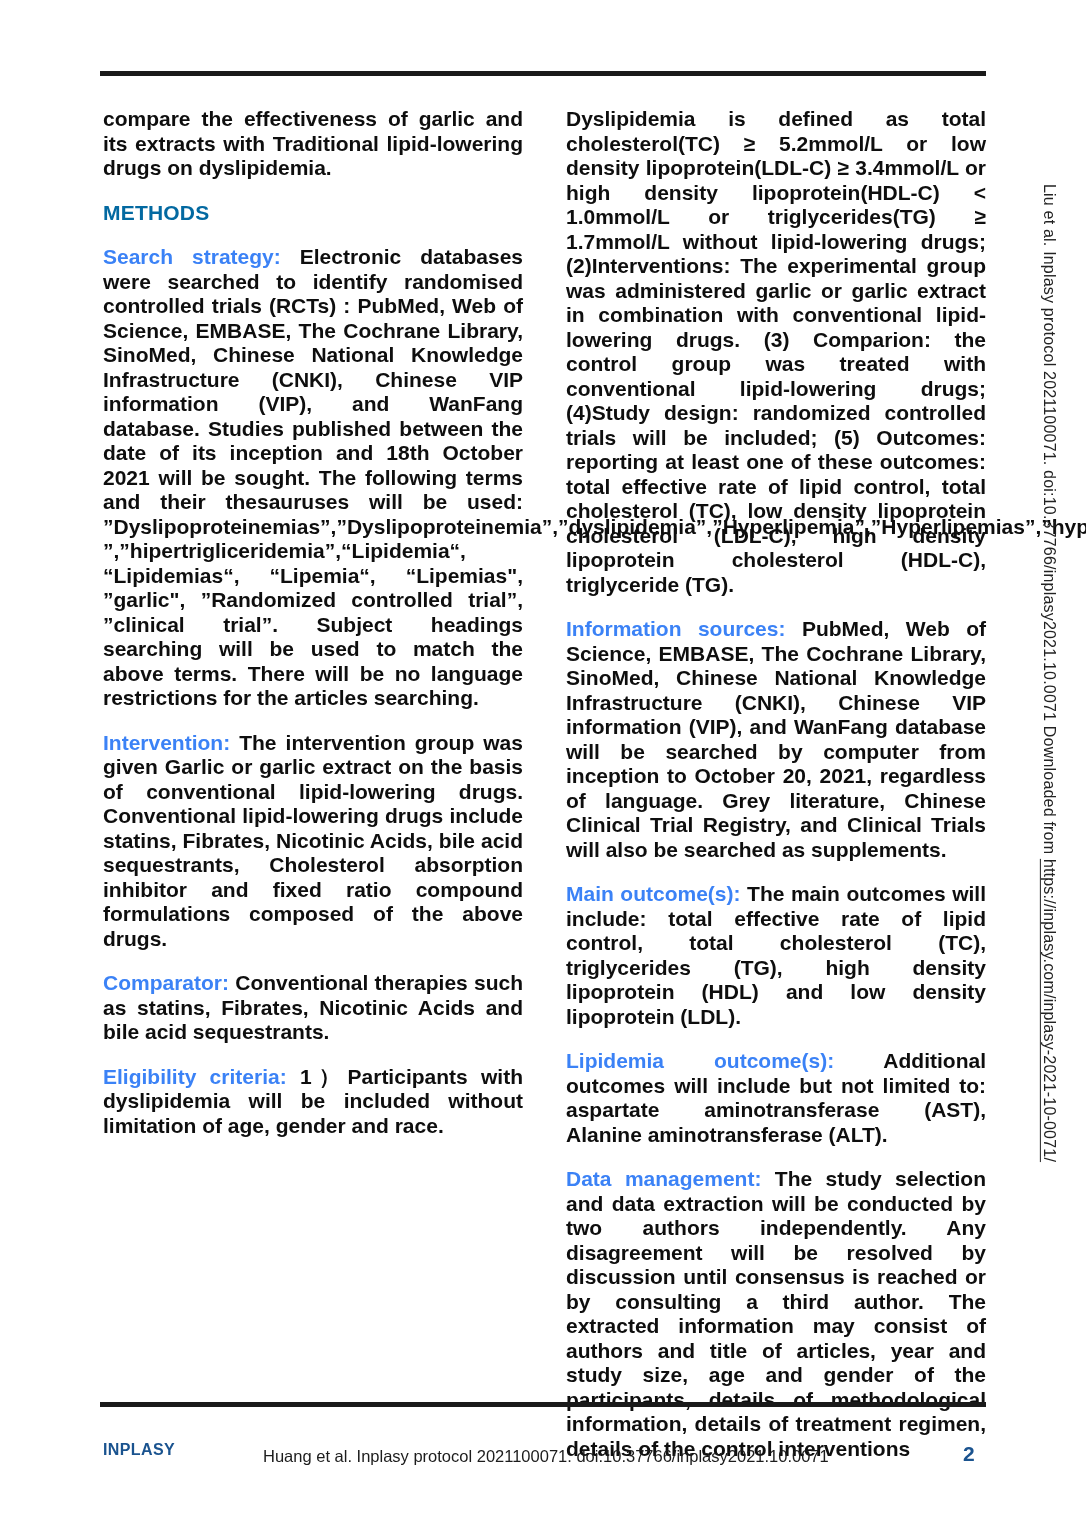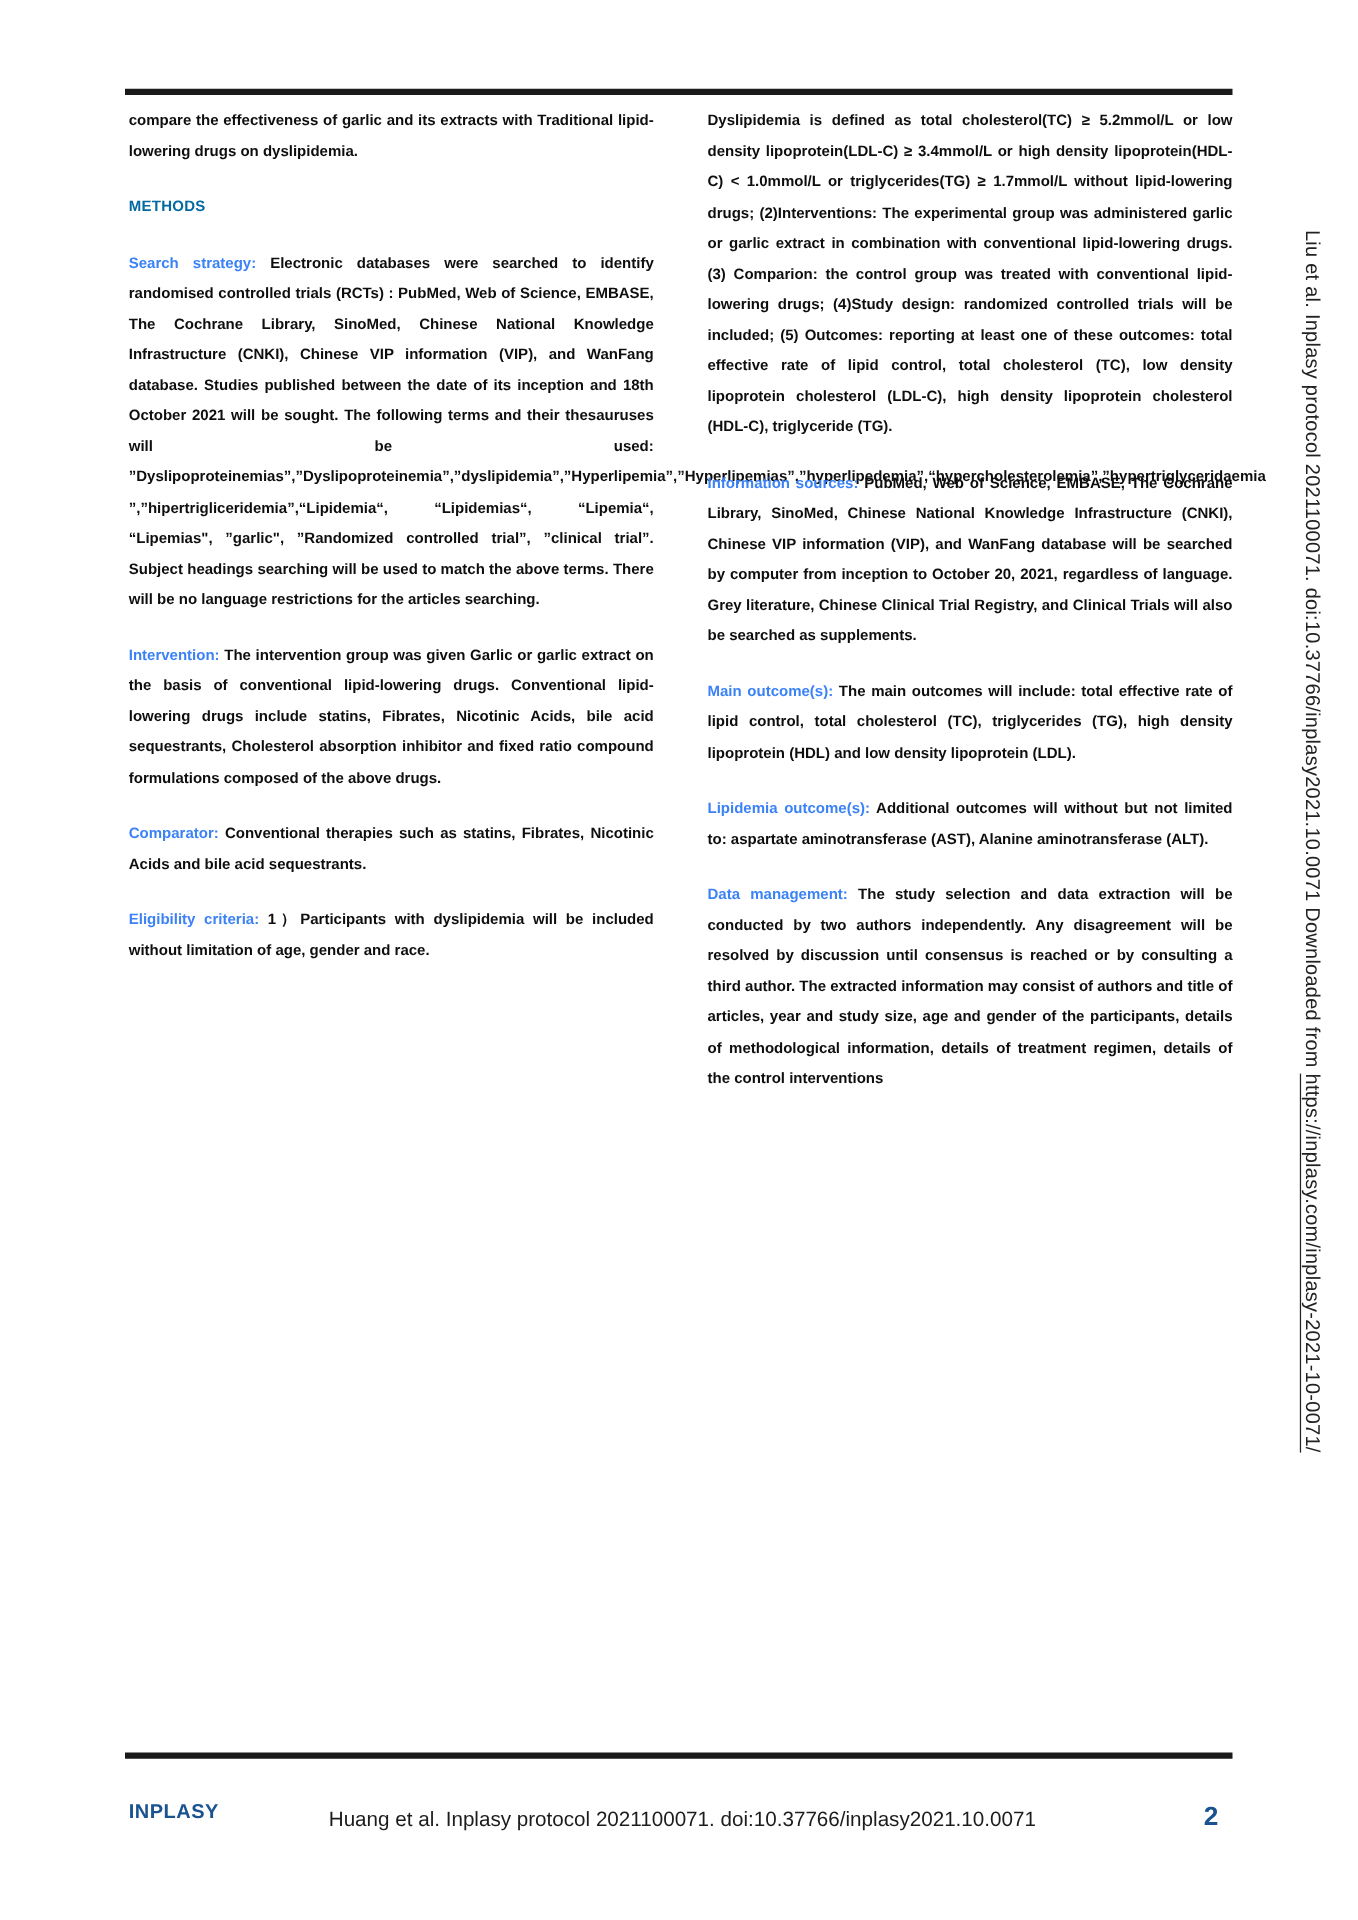--- a/index.html
+++ b/index.html
@@ -14,24 +14,24 @@
   }
   .rule {
     position: absolute;
     left: 100px; width: 886px; height: 5px;
     background: #1a1a1a;
   }
   .rule-top { top: 71px; }
   .rule-bottom { top: 1402px; }
   .col {
     position: absolute;
-    top: 84px;
+    top: 107px;
     width: 420px;
     font-weight: bold;
-    font-size: 12px;
+    font-size: 21px;
     line-height: 24.5px;
     color: #0e0e0e;
   }
   .col-left { left: 103px; }
   .col-right { left: 566px; }
   .para {
     margin: 0 0 20px 0;
     text-align: justify;
   }
   .heading {
@@ -118,21 +118,21 @@
     <span>PubMed, Web of Science, EMBASE, The Cochrane Library, SinoMed, Chinese National Knowledge Infrastructure (CNKI), Chinese VIP information (VIP), and WanFang database will be searched by computer from inception to October 20, 2021, regardless of language. Grey literature, Chinese Clinical Trial Registry, and Clinical Trials will also be searched as supplements.</span>
   </p>
 
   <p class="para">
     <span class="label">Main outcome(s):</span>
     <span>The main outcomes will include: total effective rate of lipid control, total cholesterol (TC), triglycerides (TG), high density lipoprotein (HDL) and low density lipoprotein (LDL).</span>
   </p>
 
   <p class="para">
     <span class="label">Lipidemia outcome(s):</span>
-    <span>Additional outcomes will without but not limited to: aspartate aminotransferase (AST), Alanine aminotransferase (ALT).</span>
+    <span>Additional outcomes will include but not limited to: aspartate aminotransferase (AST), Alanine aminotransferase (ALT).</span>
   </p>
 
   <p class="para">
     <span class="label">Data management:</span>
     <span>The study selection and data extraction will be conducted by two authors independently. Any disagreement will be resolved by discussion until consensus is reached or by consulting a third author. The extracted information may consist of authors and title of articles, year and study size, age and gender of the participants, details of methodological information, details of treatment regimen, details of the control interventions</span>
   </p>
 </div>
 
 <div class="sidebar">
   <span>Liu et al. Inplasy protocol 2021100071. doi:10.37766/inplasy2021.10.0071 Downloaded from </span><a class="side-link">https://inplasy.com/inplasy-2021-10-0071/</a>

